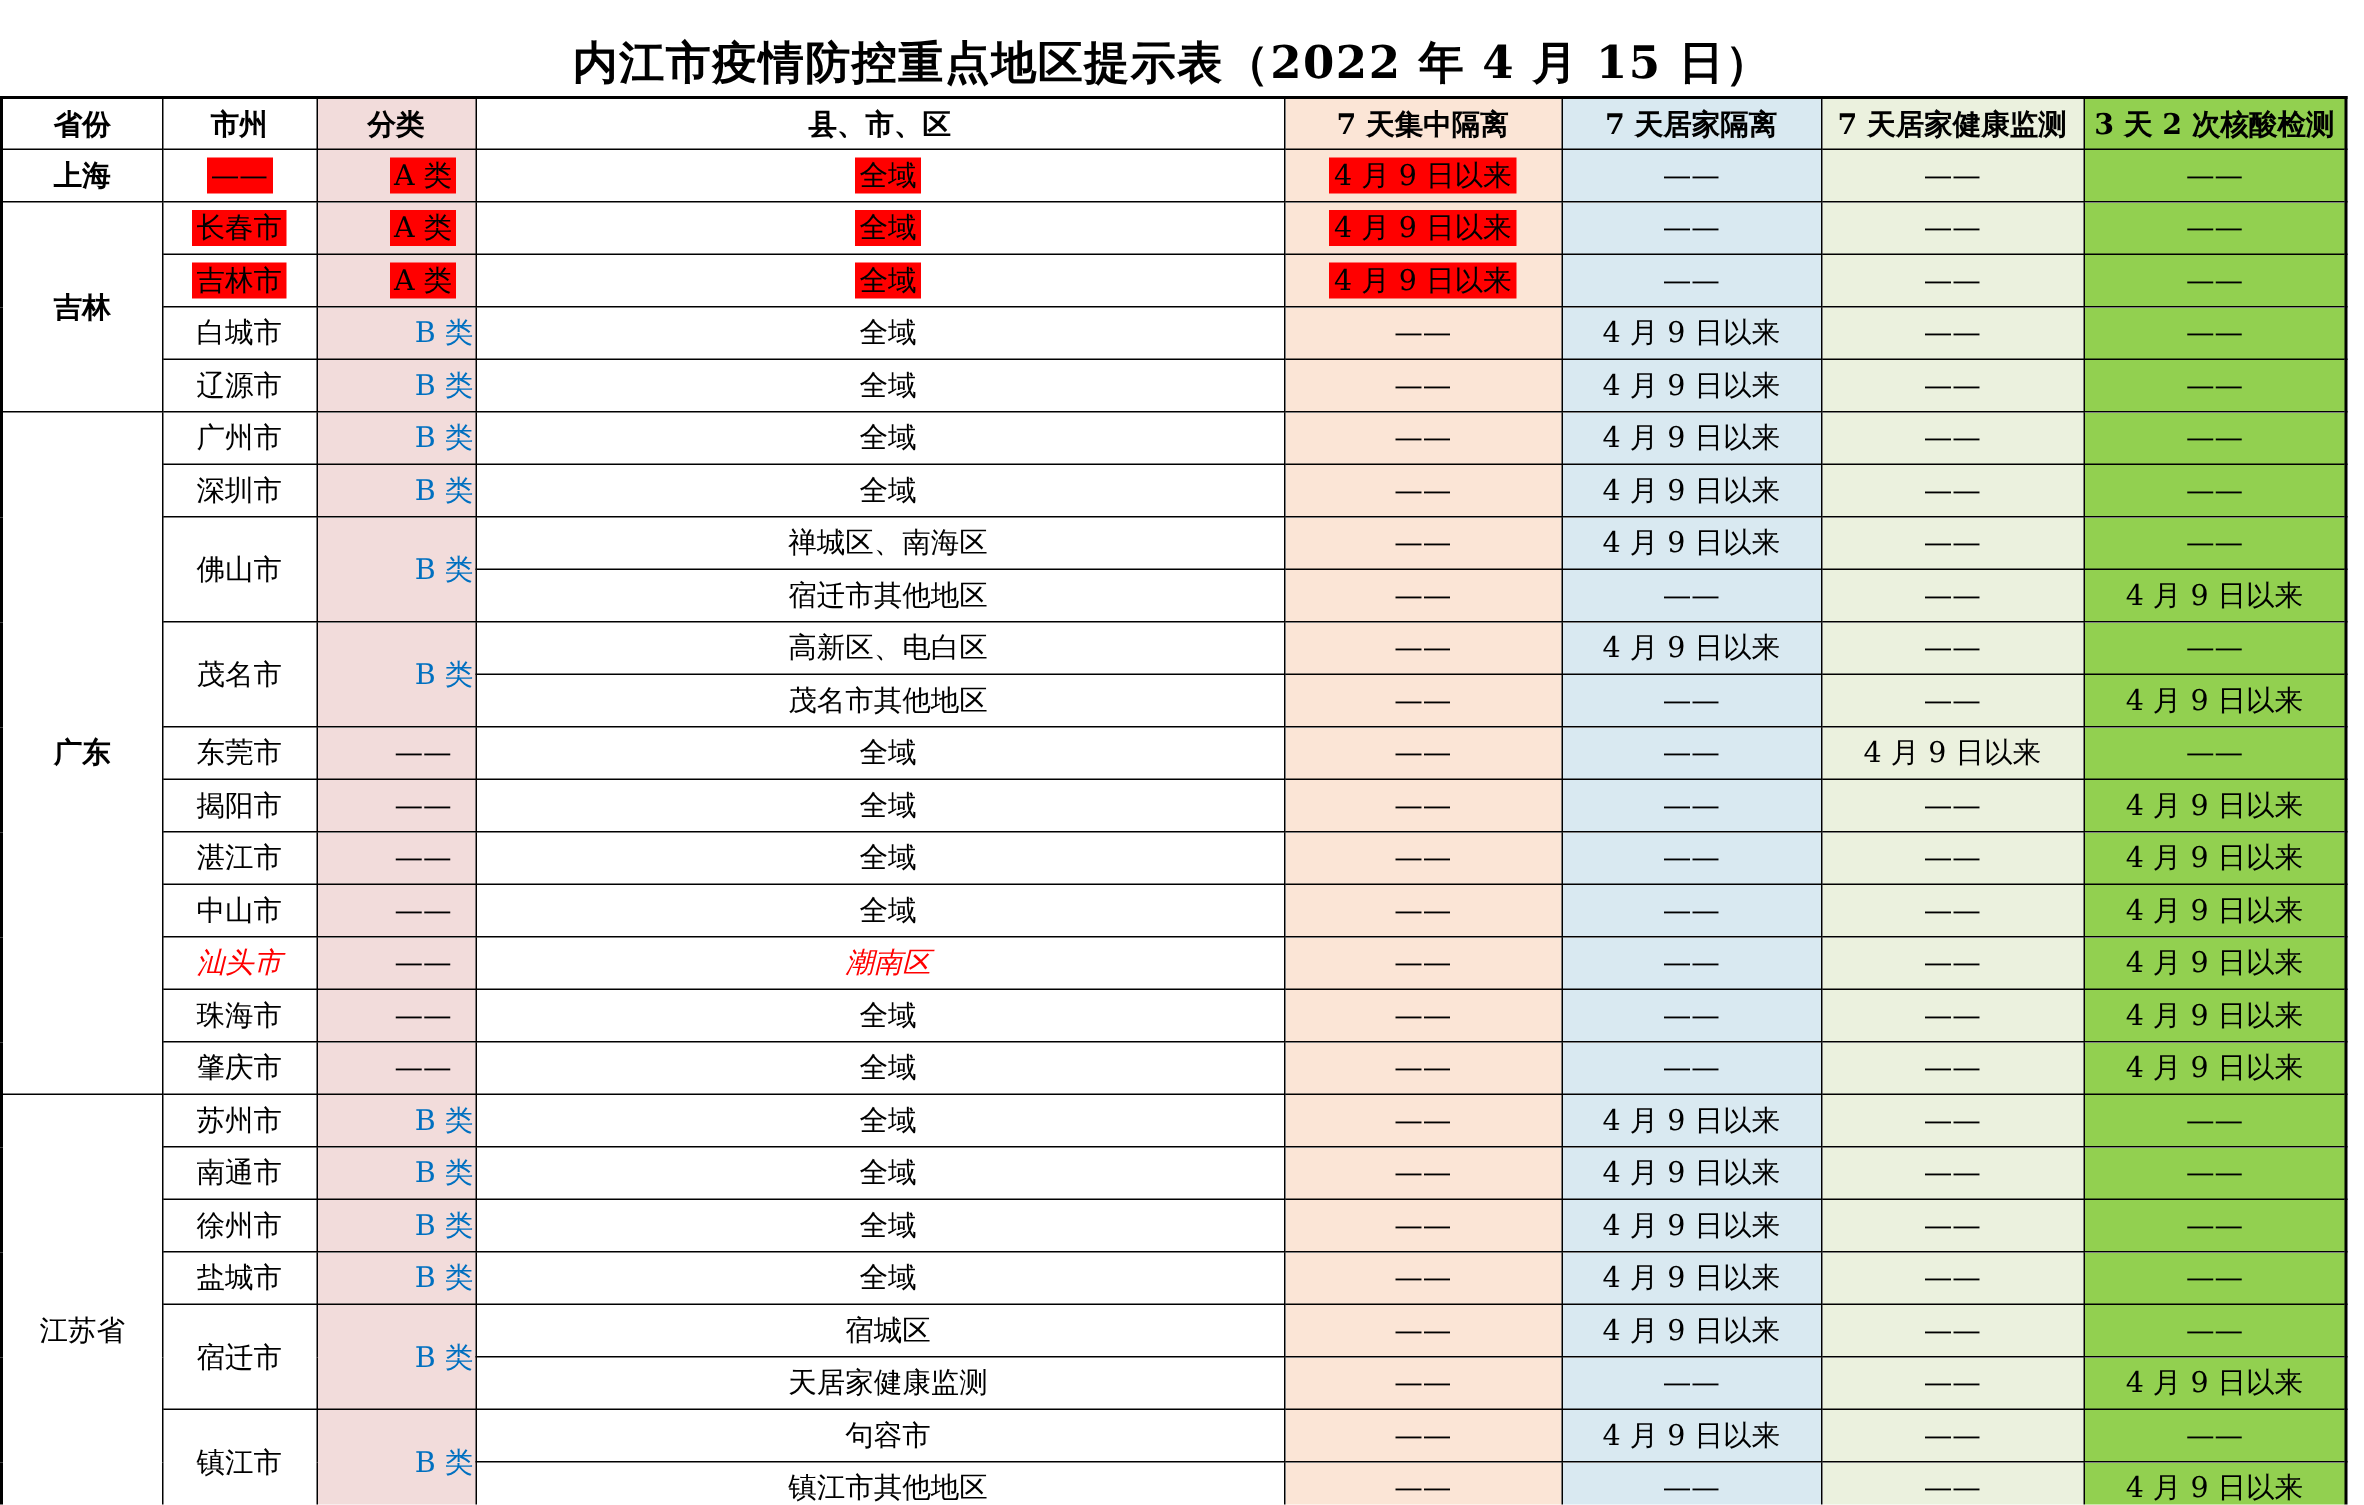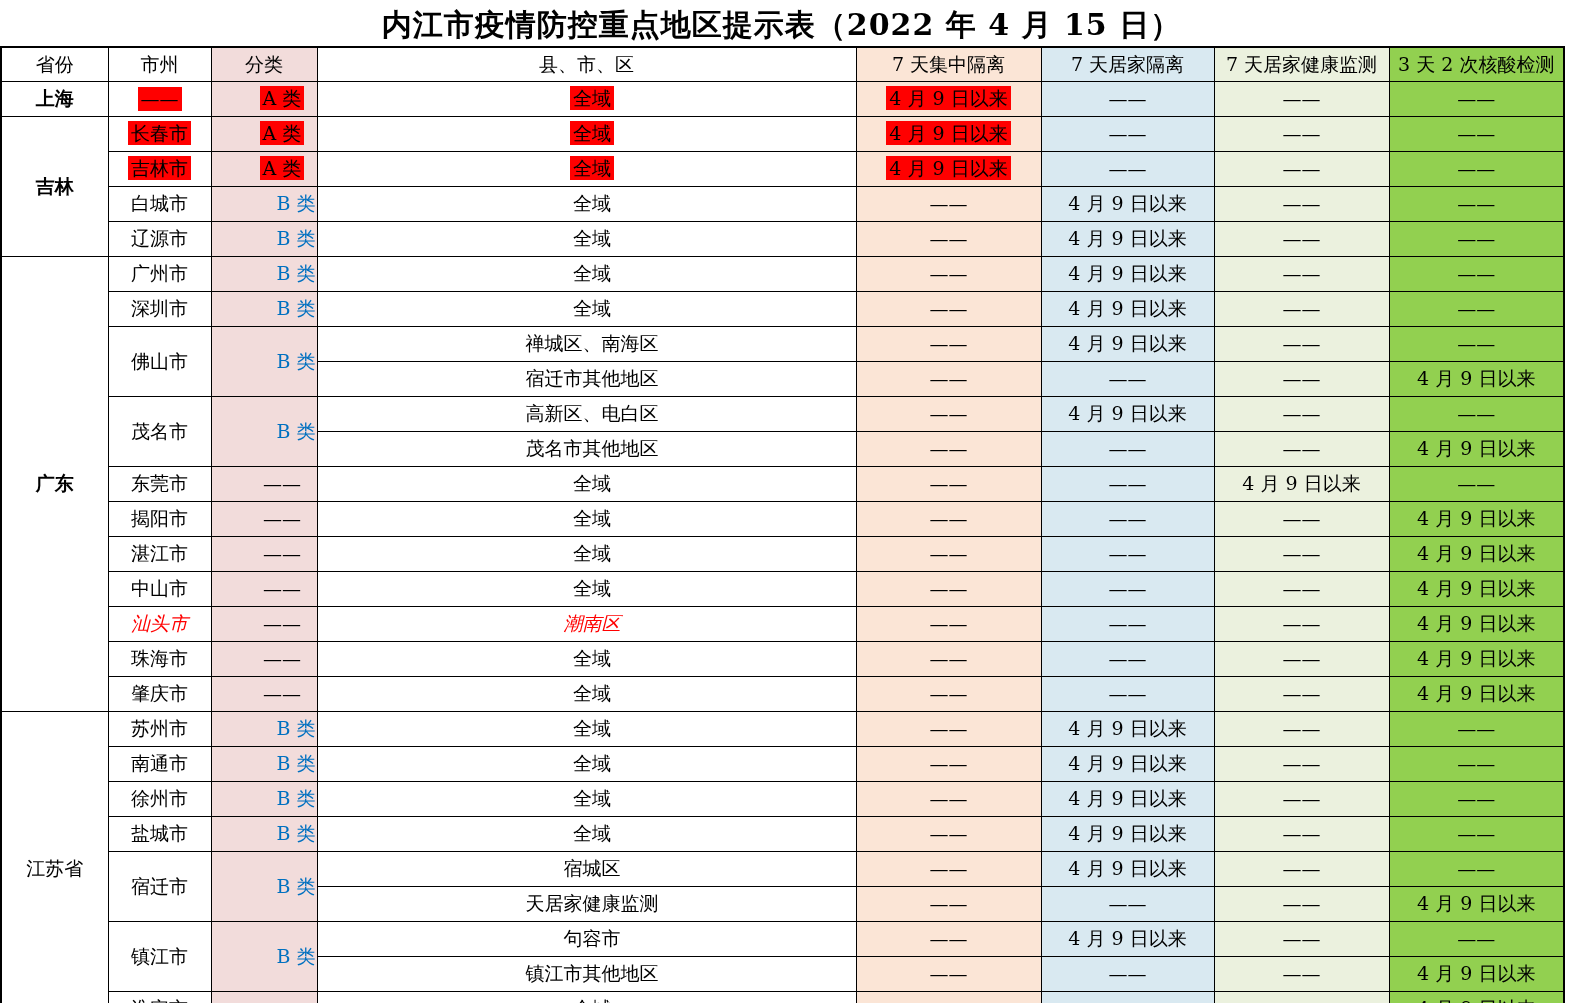--- a/index.html
+++ b/index.html
@@ -1,20 +1,20 @@
 <!DOCTYPE html>
 <html style="--highlight_red: #FF0000; --category_blue: #0070C0; --col_category: #F2DCDB; --col_centralized: #FBE5D6; --col_home_quarantine: #D9E9F1; --col_health_monitor: #EBF1DE; --col_nucleic: #92D050;"><head>
 <meta charset="utf-8">
 <style>
   html,body{margin:0;padding:0;background:#fff;}
   body{width:1576px;height:1003px;overflow:hidden;font-family:"DejaVu Serif","Liberation Serif",serif;color:#000;}
-  .page-title{width:1563px;height:46px;line-height:50px;text-align:center;font-size:30px;font-weight:bold;letter-spacing:1px;}
+  .page-title{width:1563px;height:46px;line-height:50px;text-align:center;font-size:30px;font-weight:bold;letter-spacing:1px;margin-top:18px;}
   table.main{border-collapse:collapse;table-layout:fixed;width:1563px;border:2.5px solid #000;}
   th,td{border:1.5px solid #000;padding:0;vertical-align:middle;overflow:hidden;white-space:nowrap;}
-  th{font-size:19px;font-weight:normal;height:33px;text-align:center;}
+  th{font-size:19px;font-weight:bold;height:33px;text-align:center;}
   td{font-size:19px;height:34px;text-align:center;}
   td.c-dist{text-align:center;padding-left:11px;}
   .bg-pink{background:var(--col_category);}
   .bg-peach{background:var(--col_centralized);}
   .bg-blue{background:var(--col_home_quarantine);text-align:center;}
   .bg-lgreen{background:var(--col_health_monitor);}
   .bg-green{background:var(--col_nucleic);}
   .c-cat{background:var(--col_category);padding-left:36px;}
   .c-q1{background:var(--col_centralized);}
   .c-q2{background:var(--col_home_quarantine);}

